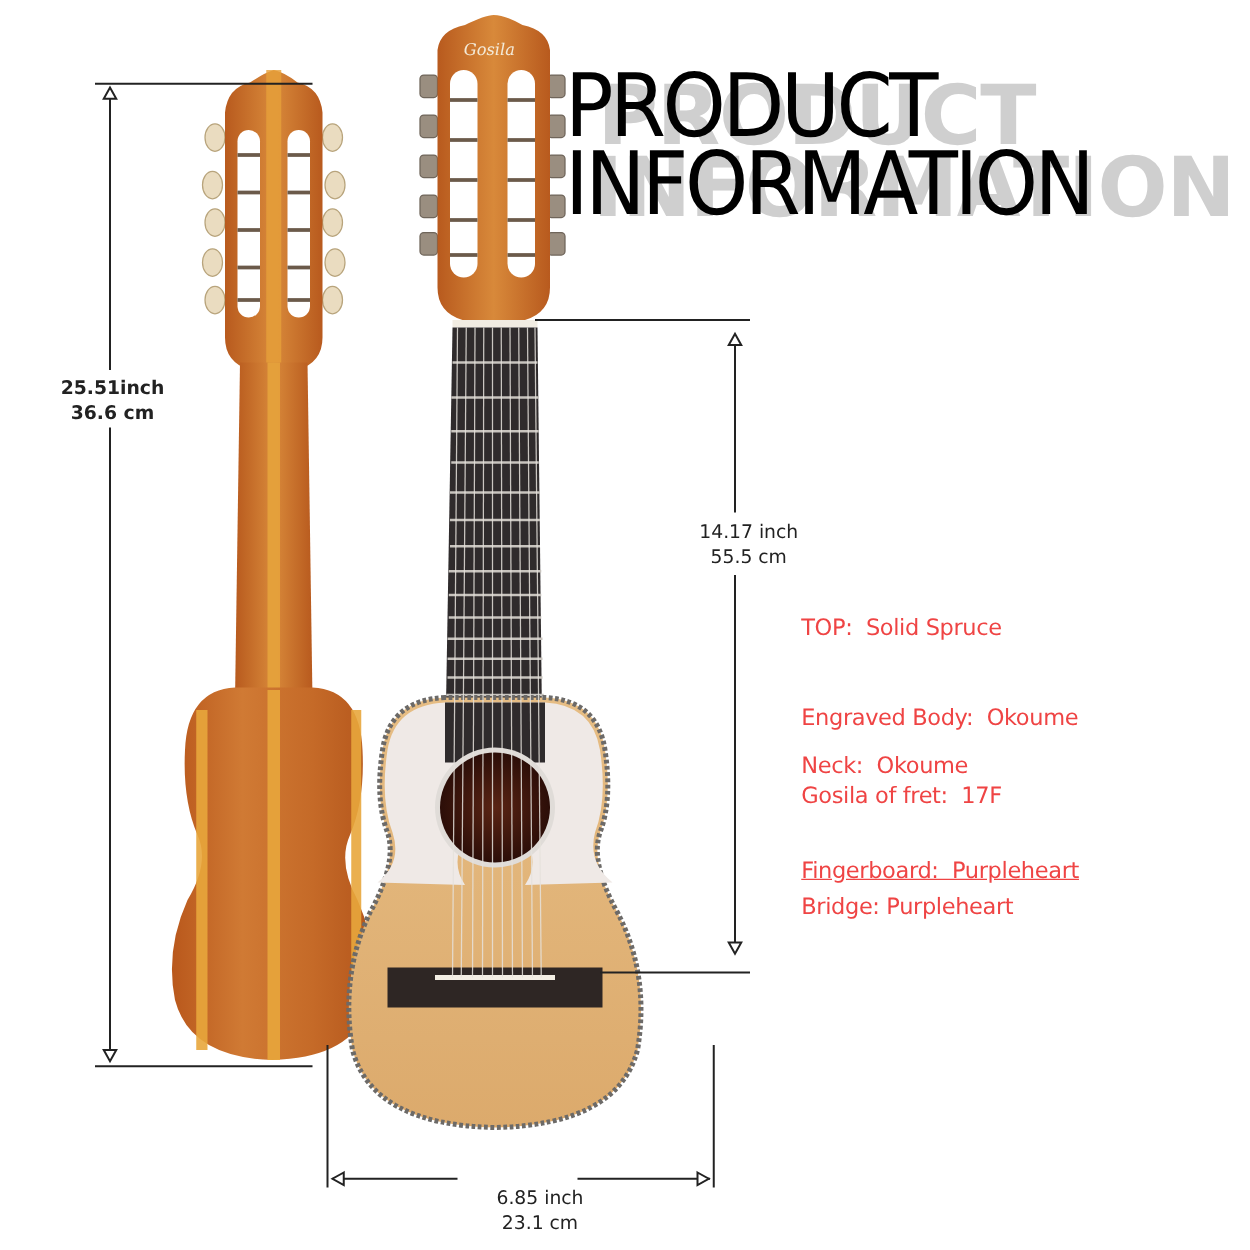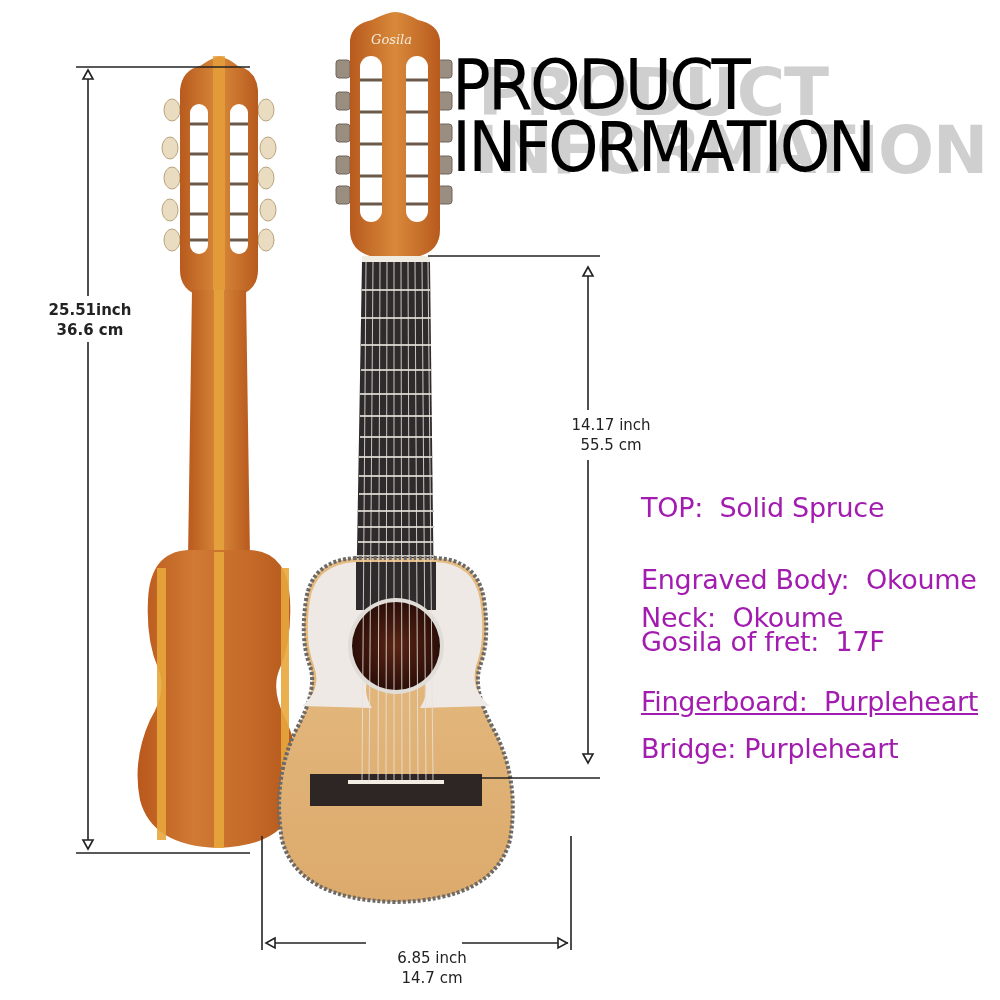--- a/index.html
+++ b/index.html
@@ -1,20 +1,20 @@
 <!DOCTYPE html>
 <html><head>
 <meta charset="utf-8">
 <style>
   html, body { margin:0; padding:0; background:#ffffff; }
   body { width:1000px; height:1000px; position:relative; overflow:hidden; font-family:"Liberation Sans", sans-serif; }
   .title-shadow { position:absolute; color:#cfcfcf; font-weight:bold; font-family:"DejaVu Sans", sans-serif; line-height:1; letter-spacing:-1px; }
   .title-main { position:absolute; color:#000; font-family:"DejaVu Sans", sans-serif; font-weight:normal; line-height:1; letter-spacing:-3px; transform:scaleX(0.92); transform-origin:left top; }
   .dim-label { position:absolute; text-align:center; color:#222; font-size:15px; line-height:20px; font-family:"DejaVu Sans", sans-serif; }
-  .spec { position:absolute; left:641px; font-size:27px; color:#a21caf; font-family:"DejaVu Sans", sans-serif; letter-spacing:-0.3px; white-space:pre; }
+  .spec { position:absolute; left:641px; font-size:18px; color:#ef4444; font-family:"DejaVu Sans", sans-serif; letter-spacing:-0.3px; white-space:pre; }
   svg { position:absolute; left:0; top:0; }
 </style>
 </head>
 <body>
 
 <svg width="1000" height="1000" viewBox="0 0 1000 1000">
   <defs>
     <linearGradient id="backWood" x1="0" x2="1" y1="0" y2="0">
       <stop offset="0" stop-color="#b9581c"></stop>
       <stop offset="0.35" stop-color="#d07a34"></stop>
@@ -189,30 +189,30 @@
 <div class="title-shadow" style="left:474px; top:118px; font-size:66px;">INFORMATION</div>
 
 <div class="title-main" style="left:452px; top:50px; font-size:70px;">PRODUCT</div>
 <div class="title-main" style="left:452px; top:112px; font-size:70px;">INFORMATION</div>
 
 <div class="dim-label" style="left:40px; top:300px; width:100px;font-weight:bold;">
   <div>25.51inch</div>
   <div>36.6 cm</div>
 </div>
 
-<div class="dim-label" style="left:556px; top:415px; width:110px;">
+<div class="dim-label" style="left:544px; top:415px; width:110px;">
   <div>14.17 inch</div>
   <div>55.5 cm</div>
 </div>
 
 <div class="dim-label" style="left:377px; top:948px; width:110px;">
   <div>6.85 inch</div>
-  <div>14.7 cm</div>
+  <div>23.1 cm</div>
 </div>
 
 <div>
   <div class="spec" style="top:492px;">TOP:  Solid Spruce</div>
   <div class="spec" style="top:564px;">Engraved Body:  Okoume</div>
   <div class="spec" style="top:582px;margin-top:20px;">Neck:  Okoume</div>
   <div class="spec" style="top:626px;">Gosila of fret:  17F</div>
   <div class="spec" style="top:686px;text-decoration:underline;">Fingerboard:  Purpleheart</div>
-  <div class="spec" style="top:733px;">Bridge: Purpleheart</div>
+  <div class="spec" style="top:715px;">Bridge: Purpleheart</div>
 </div>
 
 </body></html>

